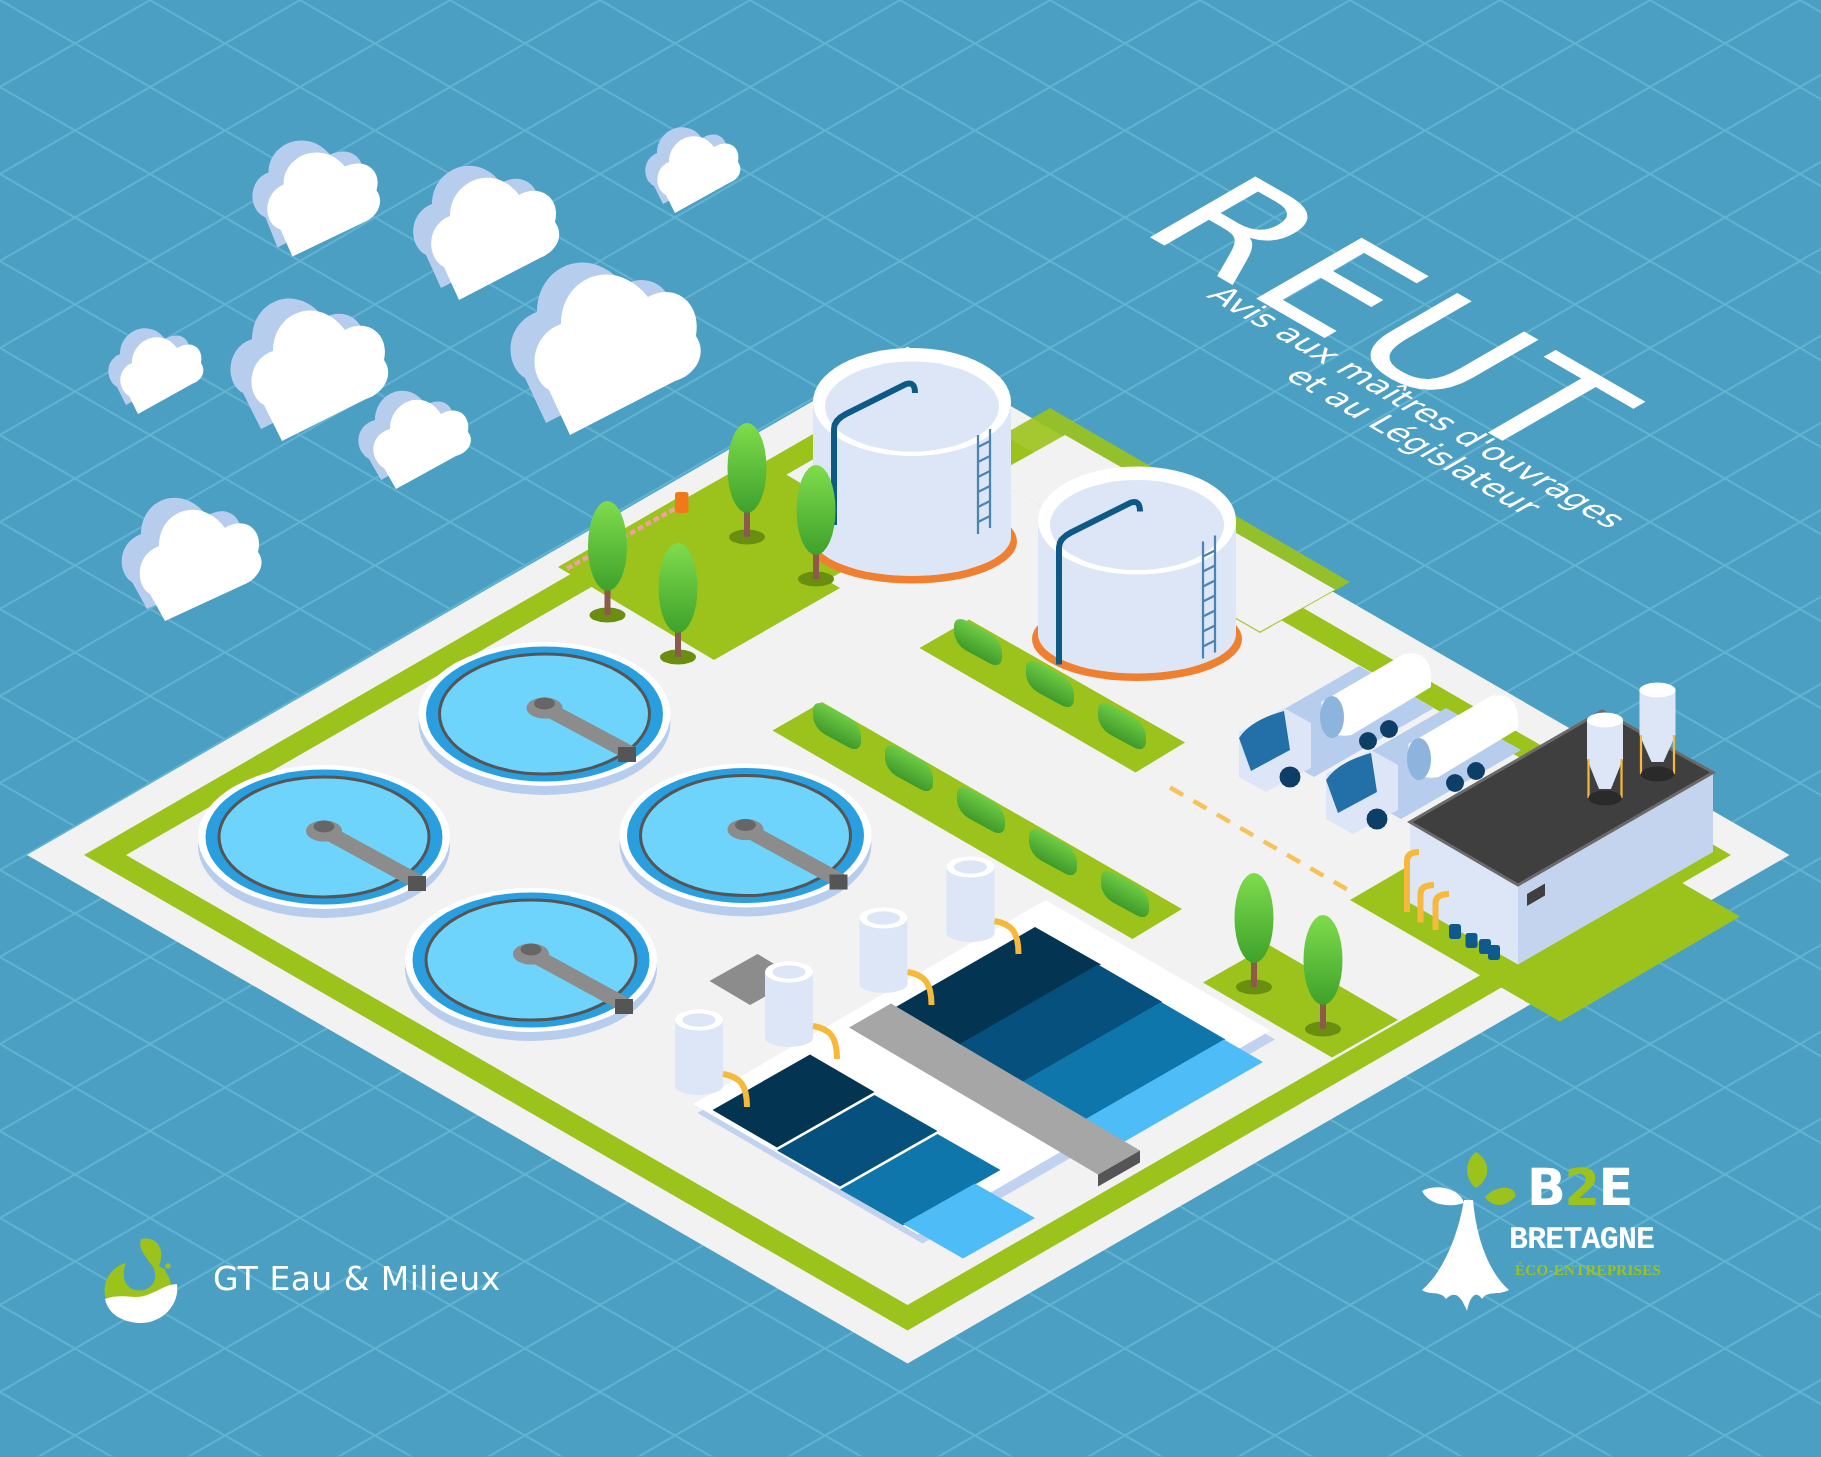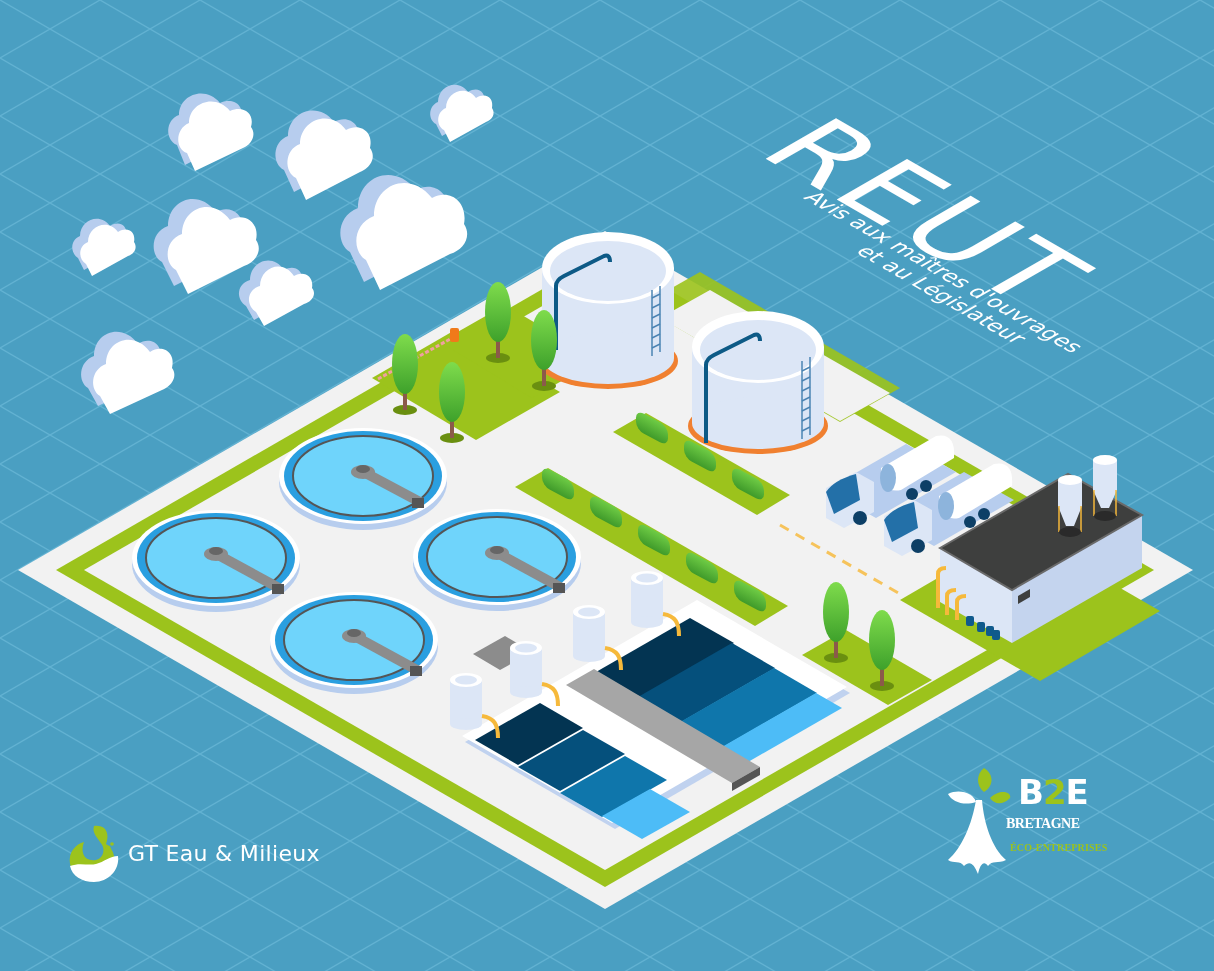--- a/index.html
+++ b/index.html
@@ -4,26 +4,26 @@
 <style>
   html,body{margin:0;padding:0;}
   body{width:1214px;height:971px;overflow:hidden;background:#4a9fc2;font-family:"DejaVu Sans","Liberation Sans",sans-serif;}
   #stage{position:relative;width:1214px;height:971px;overflow:hidden;}
   svg.scene{position:absolute;left:0;top:0;}
   .title-wrap{position:absolute;left:818px;top:40px;width:400px;height:360px;pointer-events:none;}
   .reut{position:absolute;left:20px;top:66px;font-family:"DejaVu Sans",sans-serif;font-weight:normal;font-size:112px;letter-spacing:4px;color:#fff;transform:rotate(30deg) skewX(-30deg) scaleY(0.86);transform-origin:0 0;line-height:1;}
   .sub{position:absolute;font-family:"DejaVu Sans",sans-serif;font-size:22px;color:#fff;white-space:nowrap;transform:rotate(30deg) skewX(-30deg) scaleY(0.86);transform-origin:0 0;}
   .sub1{left:2px;top:148px;}
   .sub2{left:54px;top:202px;}
-  .gt{position:absolute;left:66px;top:822px;display:flex;align-items:center;}
+  .gt{position:absolute;left:66px;top:822px;display:flex;align-items:center;gap:14px;}
   .gt-label{font-family:"DejaVu Sans",sans-serif;font-size:22px;color:#fff;letter-spacing:0.3px;}
   .b2e{position:absolute;left:940px;top:748px;width:200px;height:120px;margin-top:16px;}
   .b2e-name{position:absolute;left:78px;top:8px;font-family:"DejaVu Sans",sans-serif;font-weight:bold;font-size:34px;color:#fff;letter-spacing:-1px;}
   .b2e-name .two{color:#9cc31c;}
-  .b2e-region{position:absolute;left:66px;top:52px;font-family:Liberation Serif, serif;font-weight:bold;font-size:14px;color:#fff;letter-spacing:-0.5px;}
+  .b2e-region{position:absolute;left:66px;top:52px;font-family:Liberation Mono, monospace;font-weight:bold;font-size:21px;color:#fff;letter-spacing:-0.5px;}
   .b2e-tag{position:absolute;left:70px;top:78px;font-family:Liberation Serif, serif;font-weight:bold;font-size:10px;color:#9cc31c;letter-spacing:0.2px;}
 </style>
 </head>
 <body>
 
 <div id="stage">
 
 <svg class="scene" width="1214" height="971" viewBox="0 0 1214 971">
   <defs>
     <pattern id="isogrid" width="100" height="58" patternUnits="userSpaceOnUse">

